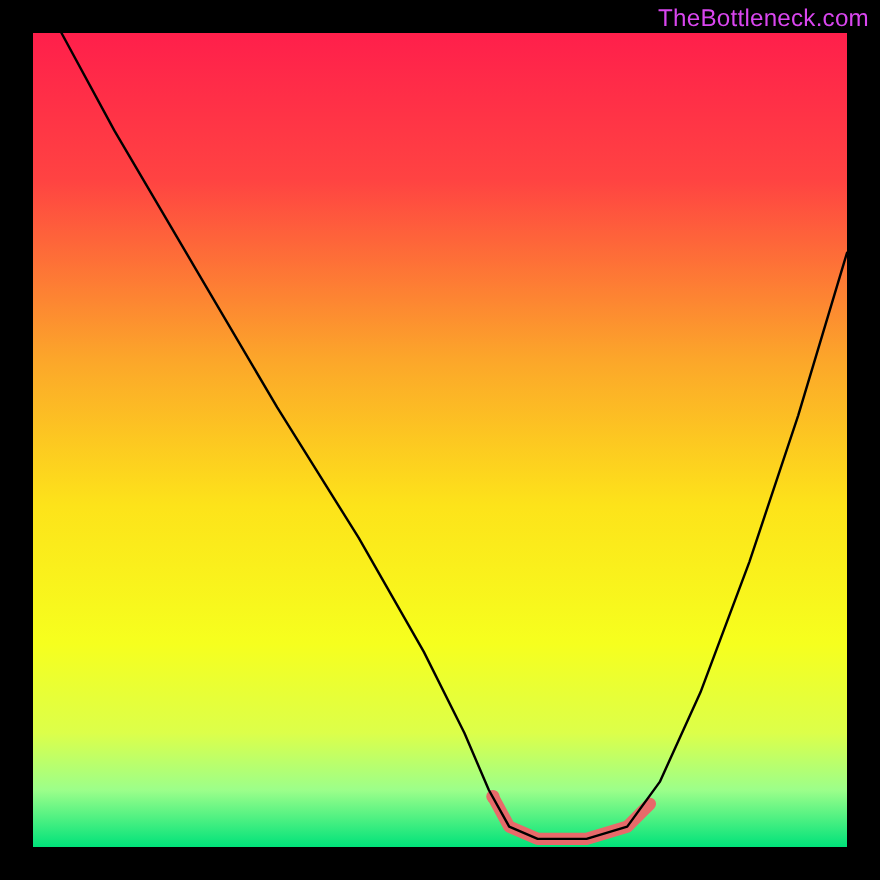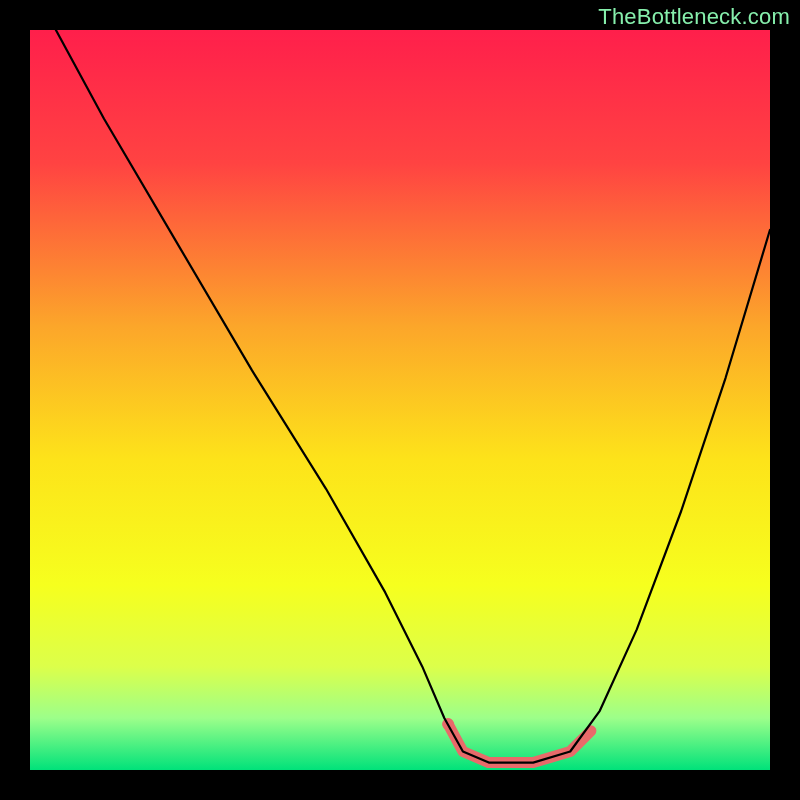--- a/index.html
+++ b/index.html
@@ -15,21 +15,21 @@
     width: 800px;
     height: 800px;
     background: #000;
   }
   .watermark {
     position: absolute;
     top: 4px;
     right: 10px;
     font-family: Arial, Helvetica, sans-serif;
     font-size: 22px;
-    color: #86efac;
+    color: #d946ef;
     font-weight: 500;
     letter-spacing: 0.2px;
   }
   svg {
     position: absolute;
     left: 0;
     top: 0;
   }
 </style>
 </head>

